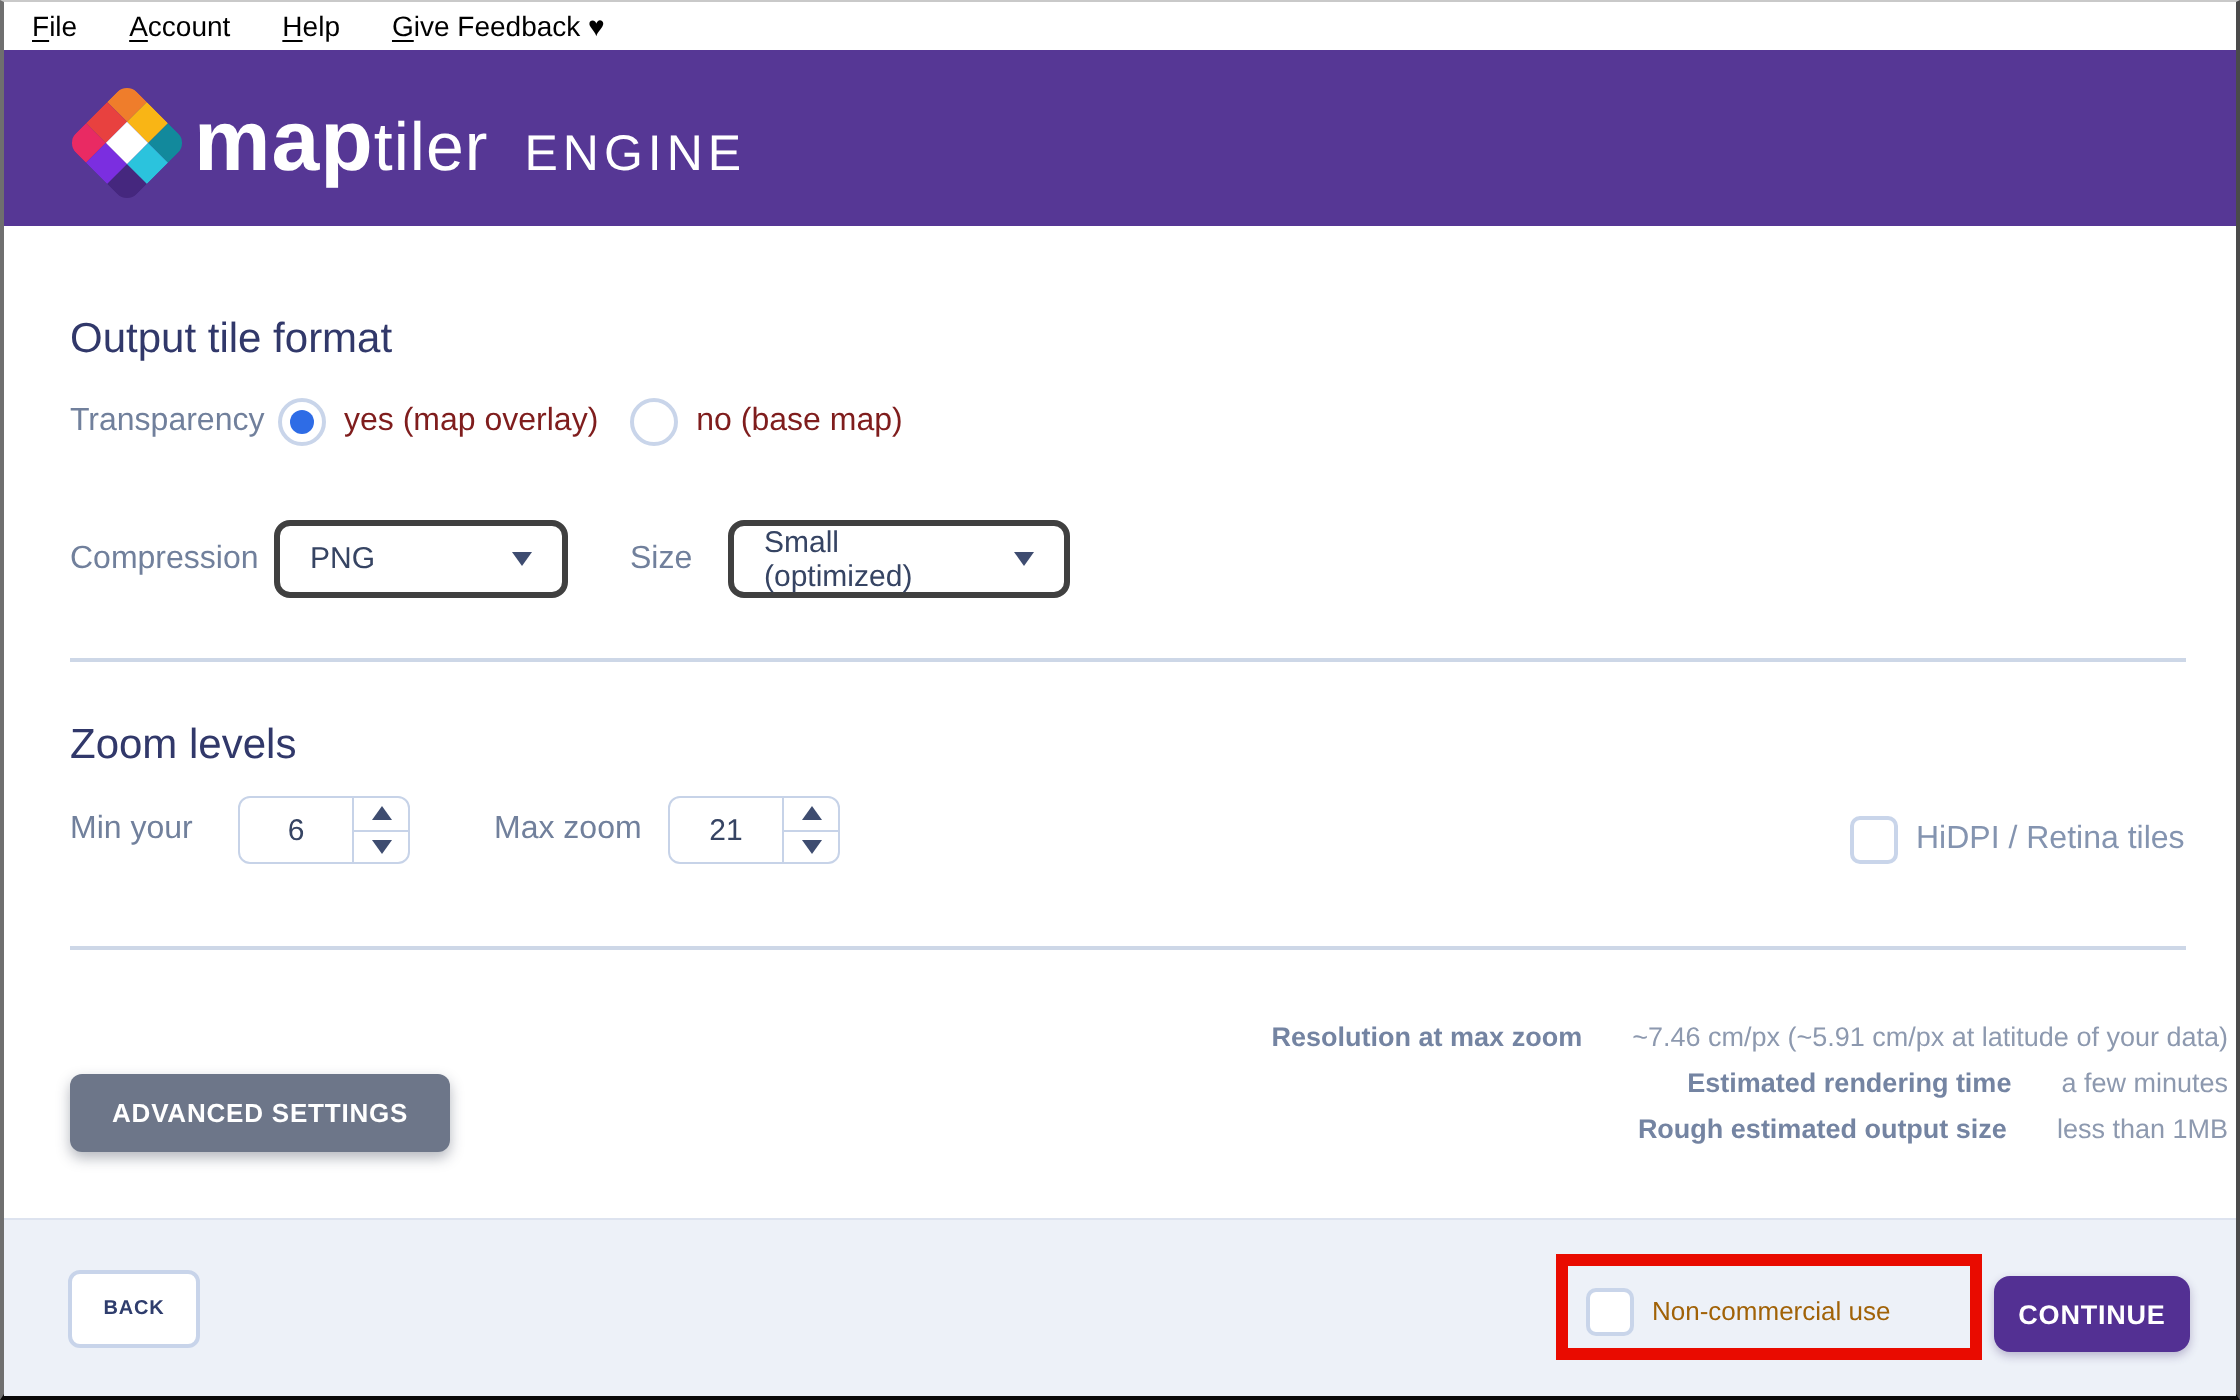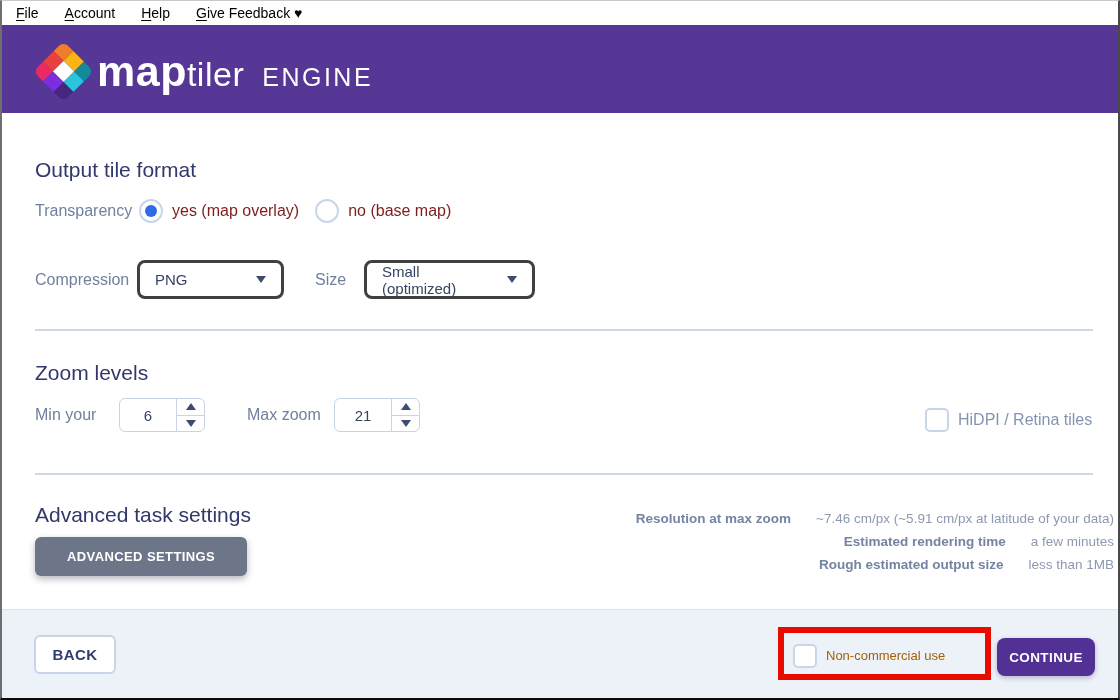--- a/index.html
+++ b/index.html
@@ -78,30 +78,30 @@
   .checkbox{width:24px;height:24px;border:2px solid #c9d5ea;border-radius:5px;background:#fff;
     flex:none;cursor:pointer;}
 
   
   .info-block{position:absolute;right:4px;top:509px;display:flex;flex-direction:column;
     gap:6px;align-items:flex-end;}
   .info-row{display:flex;align-items:baseline;gap:25px;font-size:13.5px;line-height:17px;}
   .info-label{color:#7484a2;font-weight:700;}
   .info-value{color:#8d99af;}
 
-  .btn-advanced{position:absolute;left:33px;top:536px;height:39px;padding:0 32px;
+  .btn-advanced{position:absolute;left:33px;top:536px;height:39px;padding:0 21px;
     background:#6d7689;color:#fff;font-size:13px;font-weight:700;letter-spacing:.4px;
     border:none;border-radius:6px;box-shadow:0 3px 7px rgba(40,50,70,.35);cursor:pointer;
     font-family:"Liberation Sans", sans-serif;}
 
   
   .footer{position:absolute;left:0;top:608px;width:100%;height:89px;background:#edf1f8;
     border-top:1px solid #dde3ef;}
-  .btn-back{position:absolute;left:32px;top:634px;width:82px;height:39px;background:#fff;
-    border:2px solid #c8d4ea;border-radius:6px;color:#2f3d6d;font-size:15px;font-weight:700;
+  .btn-back{position:absolute;left:32px;top:634px;width:66px;height:39px;background:#fff;
+    border:2px solid #c8d4ea;border-radius:6px;color:#2f3d6d;font-size:10px;font-weight:700;
     letter-spacing:.4px;cursor:pointer;font-family:"Liberation Sans", sans-serif;}
   .noncom{position:absolute;left:791px;top:643px;display:flex;align-items:center;gap:9px;}
   .noncom-label{font-size:13px;color:#a16207;line-height:24px;white-space:nowrap;}
   .btn-continue{position:absolute;left:995px;top:637px;width:98px;height:38px;
     background:var(--continue-purple,#533093);border:none;border-radius:8px;color:#fff;
     font-size:13.5px;font-weight:700;letter-spacing:.4px;cursor:pointer;
     box-shadow:0 2px 5px rgba(60,40,110,.3);font-family:"Liberation Sans", sans-serif;}
   .annotation{position:absolute;left:776px;top:626px;width:213px;height:53px;
     border:6px solid var(--annotation-red,#e90b00);pointer-events:none;}
 </style>
@@ -192,21 +192,20 @@
     </div>
   </div>
 
   <div class="row" style="left:923px;top:407px;height:24px;gap:9px;">
     <span class="checkbox"></span>
     <span class="field-label" style="color:#8494b0;">HiDPI / Retina tiles</span>
   </div>
 
   <div class="divider" style="top:472px;"></div>
 
-  <h2 class="h-section" style="top:485px;">Advanced task settings</h2>
 
   <div class="info-block">
     <div class="info-row">
       <span class="info-label">Resolution at max zoom</span>
       <span class="info-value">~7.46 cm/px (~5.91 cm/px at latitude of your data)</span>
     </div>
     <div class="info-row">
       <span class="info-label">Estimated rendering time</span>
       <span class="info-value">a few minutes</span>
     </div>

